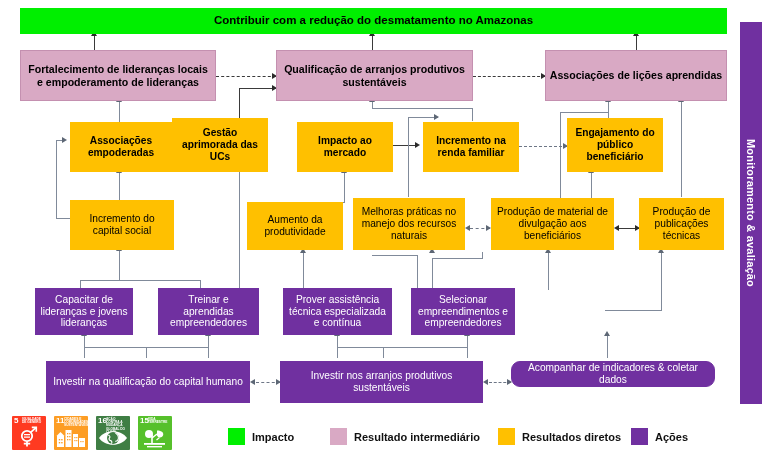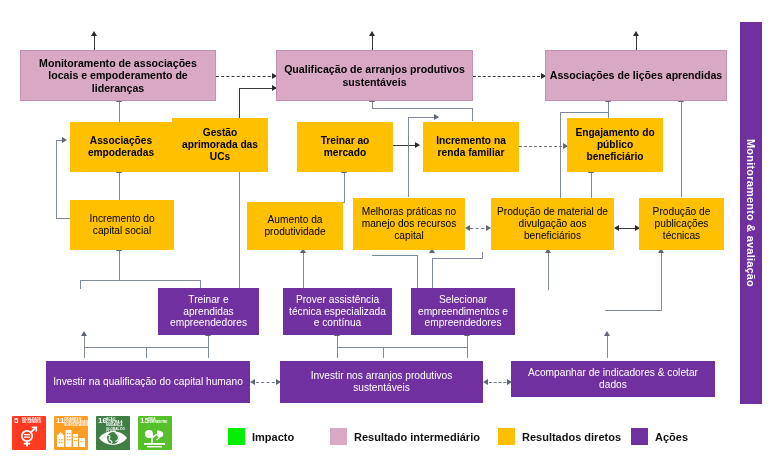--- a/index.html
+++ b/index.html
@@ -231,80 +231,86 @@
   <div class="ln v" style="left:607px;top:335px;height:23px;"></div>
   <div class="ar up" style="left:603.5px;top:331px;"></div>
 
   <div class="ln dash" style="left:256px;top:382px;width:24px;"></div>
   <div class="ar left" style="left:250px;top:378.5px;"></div>
   <div class="ar right" style="left:276px;top:378.5px;"></div>
   <div class="ln dash" style="left:489px;top:382px;width:22px;"></div>
   <div class="ar left" style="left:483px;top:378.5px;"></div>
   <div class="ar right" style="left:507px;top:378.5px;"></div>
 
+  <div class="box impacto" style="left:20px;top:8px;width:707px;height:26px;">
+    <span>Contribuir com a redução do desmatamento no Amazonas</span>
+  </div>
 
   <div class="box intermediario" style="left:20px;top:50px;width:196px;height:51px;">
-    <span>Monitoramento de associações locais e empoderamento de lideranças</span>
+    <span>Fortalecimento de lideranças locais e empoderamento de lideranças</span>
   </div>
   <div class="box intermediario" style="left:276px;top:50px;width:197px;height:51px;">
     <span>Qualificação de arranjos produtivos sustentáveis</span>
   </div>
   <div class="box intermediario" style="left:545px;top:50px;width:182px;height:51px;">
     <span>Associações de lições aprendidas</span>
   </div>
 
   <div class="box direto bold" style="left:70px;top:122px;width:102px;height:50px;">
     <span>Associações empoderadas</span>
   </div>
   <div class="box direto bold" style="left:172px;top:118px;width:96px;height:54px;">
     <span>Gestão aprimorada das UCs</span>
   </div>
   <div class="box direto bold" style="left:297px;top:122px;width:96px;height:50px;">
-    <span>Treinar ao mercado</span>
+    <span>Impacto ao mercado</span>
   </div>
   <div class="box direto bold" style="left:423px;top:122px;width:96px;height:50px;">
     <span>Incremento na renda familiar</span>
   </div>
   <div class="box direto bold" style="left:567px;top:118px;width:96px;height:54px;">
     <span>Engajamento do público beneficiário</span>
   </div>
 
   <div class="box direto" style="left:70px;top:200px;width:104px;height:50px;">
     <span>Incremento do capital social</span>
   </div>
   <div class="box direto" style="left:247px;top:202px;width:96px;height:48px;">
     <span>Aumento da produtividade</span>
   </div>
   <div class="box direto" style="left:353px;top:198px;width:112px;height:52px;">
-    <span>Melhoras práticas no manejo dos recursos capital</span>
+    <span>Melhoras práticas no manejo dos recursos naturais</span>
   </div>
   <div class="box direto" style="left:491px;top:198px;width:123px;height:52px;">
     <span>Produção de material de divulgação aos beneficiários</span>
   </div>
   <div class="box direto" style="left:639px;top:198px;width:85px;height:52px;">
     <span>Produção de publicações técnicas</span>
   </div>
 
+  <div class="box acao" style="left:35px;top:288px;width:98px;height:47px;">
+    <span>Capacitar de lideranças e jovens lideranças</span>
+  </div>
   <div class="box acao" style="left:158px;top:288px;width:101px;height:47px;">
     <span>Treinar e aprendidas empreendedores</span>
   </div>
   <div class="box acao" style="left:283px;top:288px;width:109px;height:47px;">
     <span>Prover assistência técnica especializada e contínua</span>
   </div>
   <div class="box acao" style="left:411px;top:288px;width:104px;height:47px;">
     <span>Selecionar empreendimentos e empreendedores</span>
   </div>
 
   <div class="box acao" style="left:46px;top:361px;width:204px;height:42px;">
     <span>Investir na qualificação do capital humano</span>
   </div>
   <div class="box acao" style="left:280px;top:361px;width:203px;height:42px;">
     <span>Investir nos arranjos produtivos sustentáveis</span>
   </div>
-  <div class="box acao" style="left:511px;top:361px;width:204px;height:36px;">
+  <div class="box acao" style="left:511px;top:361px;width:204px;height:26px;border-radius:9px;">
     <span>Acompanhar de indicadores &amp; coletar dados</span>
   </div>
 
   <div class="sidebar" style="left:740px;top:22px;width:22px;height:382px;">
     <span class="vtext">Monitoramento &amp; avaliação</span>
   </div>
 
   <div id="legend">
 
     <div class="sdg" style="left:12px;background:#ff3a21;">

